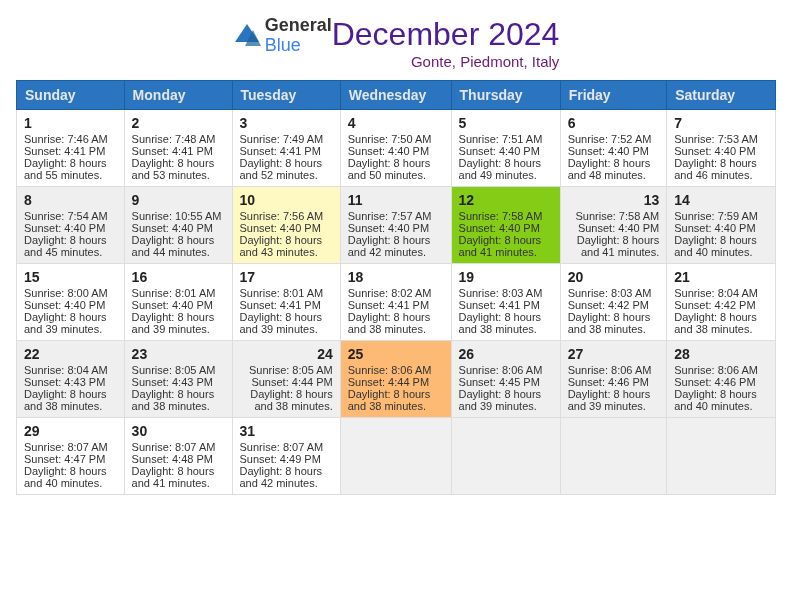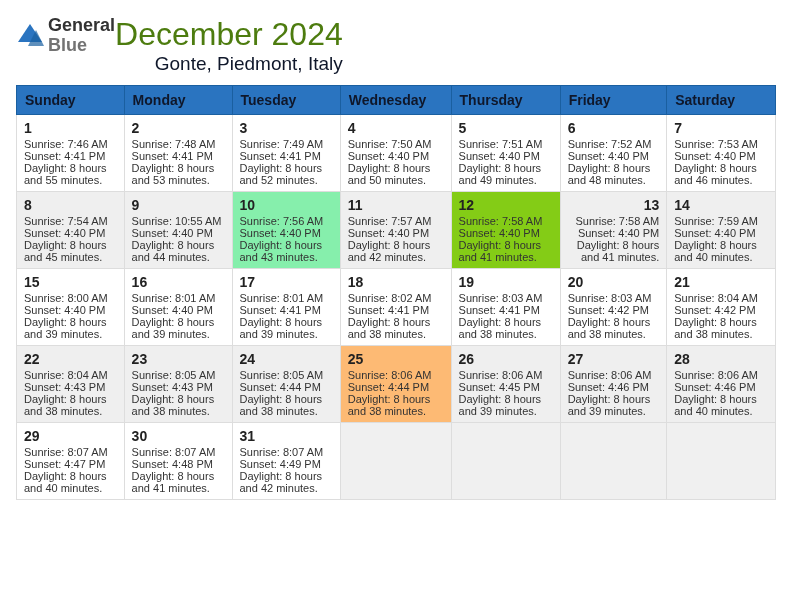--- a/index.html
+++ b/index.html
@@ -5,68 +5,68 @@
     * { box-sizing: border-box; margin: 0; padding: 0; }
     body {
       font-family: Arial, sans-serif;
       background: #fff;
       width: 792px;
       min-height: 612px;
       padding: 16px;
     }
     .header {
       display: flex;
-      justify-content: flex-start;
+      justify-content: center;
       align-items: flex-start;
       margin-bottom: 10px;
     }
     .logo {
       display: flex;
       align-items: center;
     }
     .logo-text {
       display: flex;
       flex-direction: column;
       line-height: 1.1;
     }
     .logo-general {
       font-size: 18px;
       font-weight: bold;
       color: #333;
     }
     .logo-blue {
       font-size: 18px;
-      font-weight: bold;
-      color: #737373;
+      font-weight: normal;
+      color: #3b82f6;
     }
     .logo-icon {
       width: 28px;
       height: 28px;
       margin-right: 4px;
     }
     .title-section {
       text-align: right;
     }
     .month-title {
       font-size: 32px;
       font-weight: normal;
-      color: #4d7c0f;
+      color: #4c1d95;
     }
     .subtitle {
-      font-size: 19px;
-      color: #0f172a;
+      font-size: 15px;
+      color: #701a75;
     }
     .calendar-table {
       width: 100%;
       border-collapse: collapse;
       border: 1px solid #ccc;
     }
     .calendar-table th {
       background: #2a74c0;
-      color: #0f172a;
+      color: #e5e5e5;
       text-align: left;
       padding: 6px 8px;
       font-size: 14px;
       font-weight: bold;
       border: 1px solid #1a5fa0;
     }
     .calendar-table td {
       vertical-align: top;
       padding: 5px 7px;
       border: 1px solid #ddd;
@@ -173,21 +173,21 @@
         <span>Sunrise: 7:54 AM</span><br>
         <span>Sunset: 4:40 PM</span><br>
         <span>Daylight: 8 hours and 45 minutes.</span>
       </td>
         <td style="background-color: rgb(239, 239, 239);">
         <span class="day-number">9</span>
         <span>Sunrise: 10:55 AM</span><br>
         <span>Sunset: 4:40 PM</span><br>
         <span>Daylight: 8 hours and 44 minutes.</span>
       </td>
-        <td style="background-color: #86efac; margin-left: 36px;">
+        <td style="background-color: #fef9c3; margin-left: 36px;">
         <span class="day-number">10</span>
         <span>Sunrise: 7:56 AM</span><br>
         <span>Sunset: 4:40 PM</span><br>
         <span>Daylight: 8 hours and 43 minutes.</span>
       </td>
         <td style="background-color: rgb(239, 239, 239);">
         <span class="day-number">11</span>
         <span>Sunrise: 7:57 AM</span><br>
         <span>Sunset: 4:40 PM</span><br>
         <span>Daylight: 8 hours and 42 minutes.</span>
@@ -261,21 +261,21 @@
         <span>Sunrise: 8:04 AM</span><br>
         <span>Sunset: 4:43 PM</span><br>
         <span>Daylight: 8 hours and 38 minutes.</span>
       </td>
         <td style="background-color: rgb(239, 239, 239); margin-top: 36px;">
         <span class="day-number">23</span>
         <span>Sunrise: 8:05 AM</span><br>
         <span>Sunset: 4:43 PM</span><br>
         <span>Daylight: 8 hours and 38 minutes.</span>
       </td>
-        <td style="background-color: rgb(239, 239, 239);">
+        <td style="background-color: rgb(239, 239, 239); text-align: right;">
         <span class="day-number">24</span>
         <span>Sunrise: 8:05 AM</span><br>
         <span>Sunset: 4:44 PM</span><br>
         <span>Daylight: 8 hours and 38 minutes.</span>
       </td>
         <td style="background-color: #fdba74;">
         <span class="day-number">25</span>
         <span>Sunrise: 8:06 AM</span><br>
         <span>Sunset: 4:44 PM</span><br>
         <span>Daylight: 8 hours and 38 minutes.</span>

